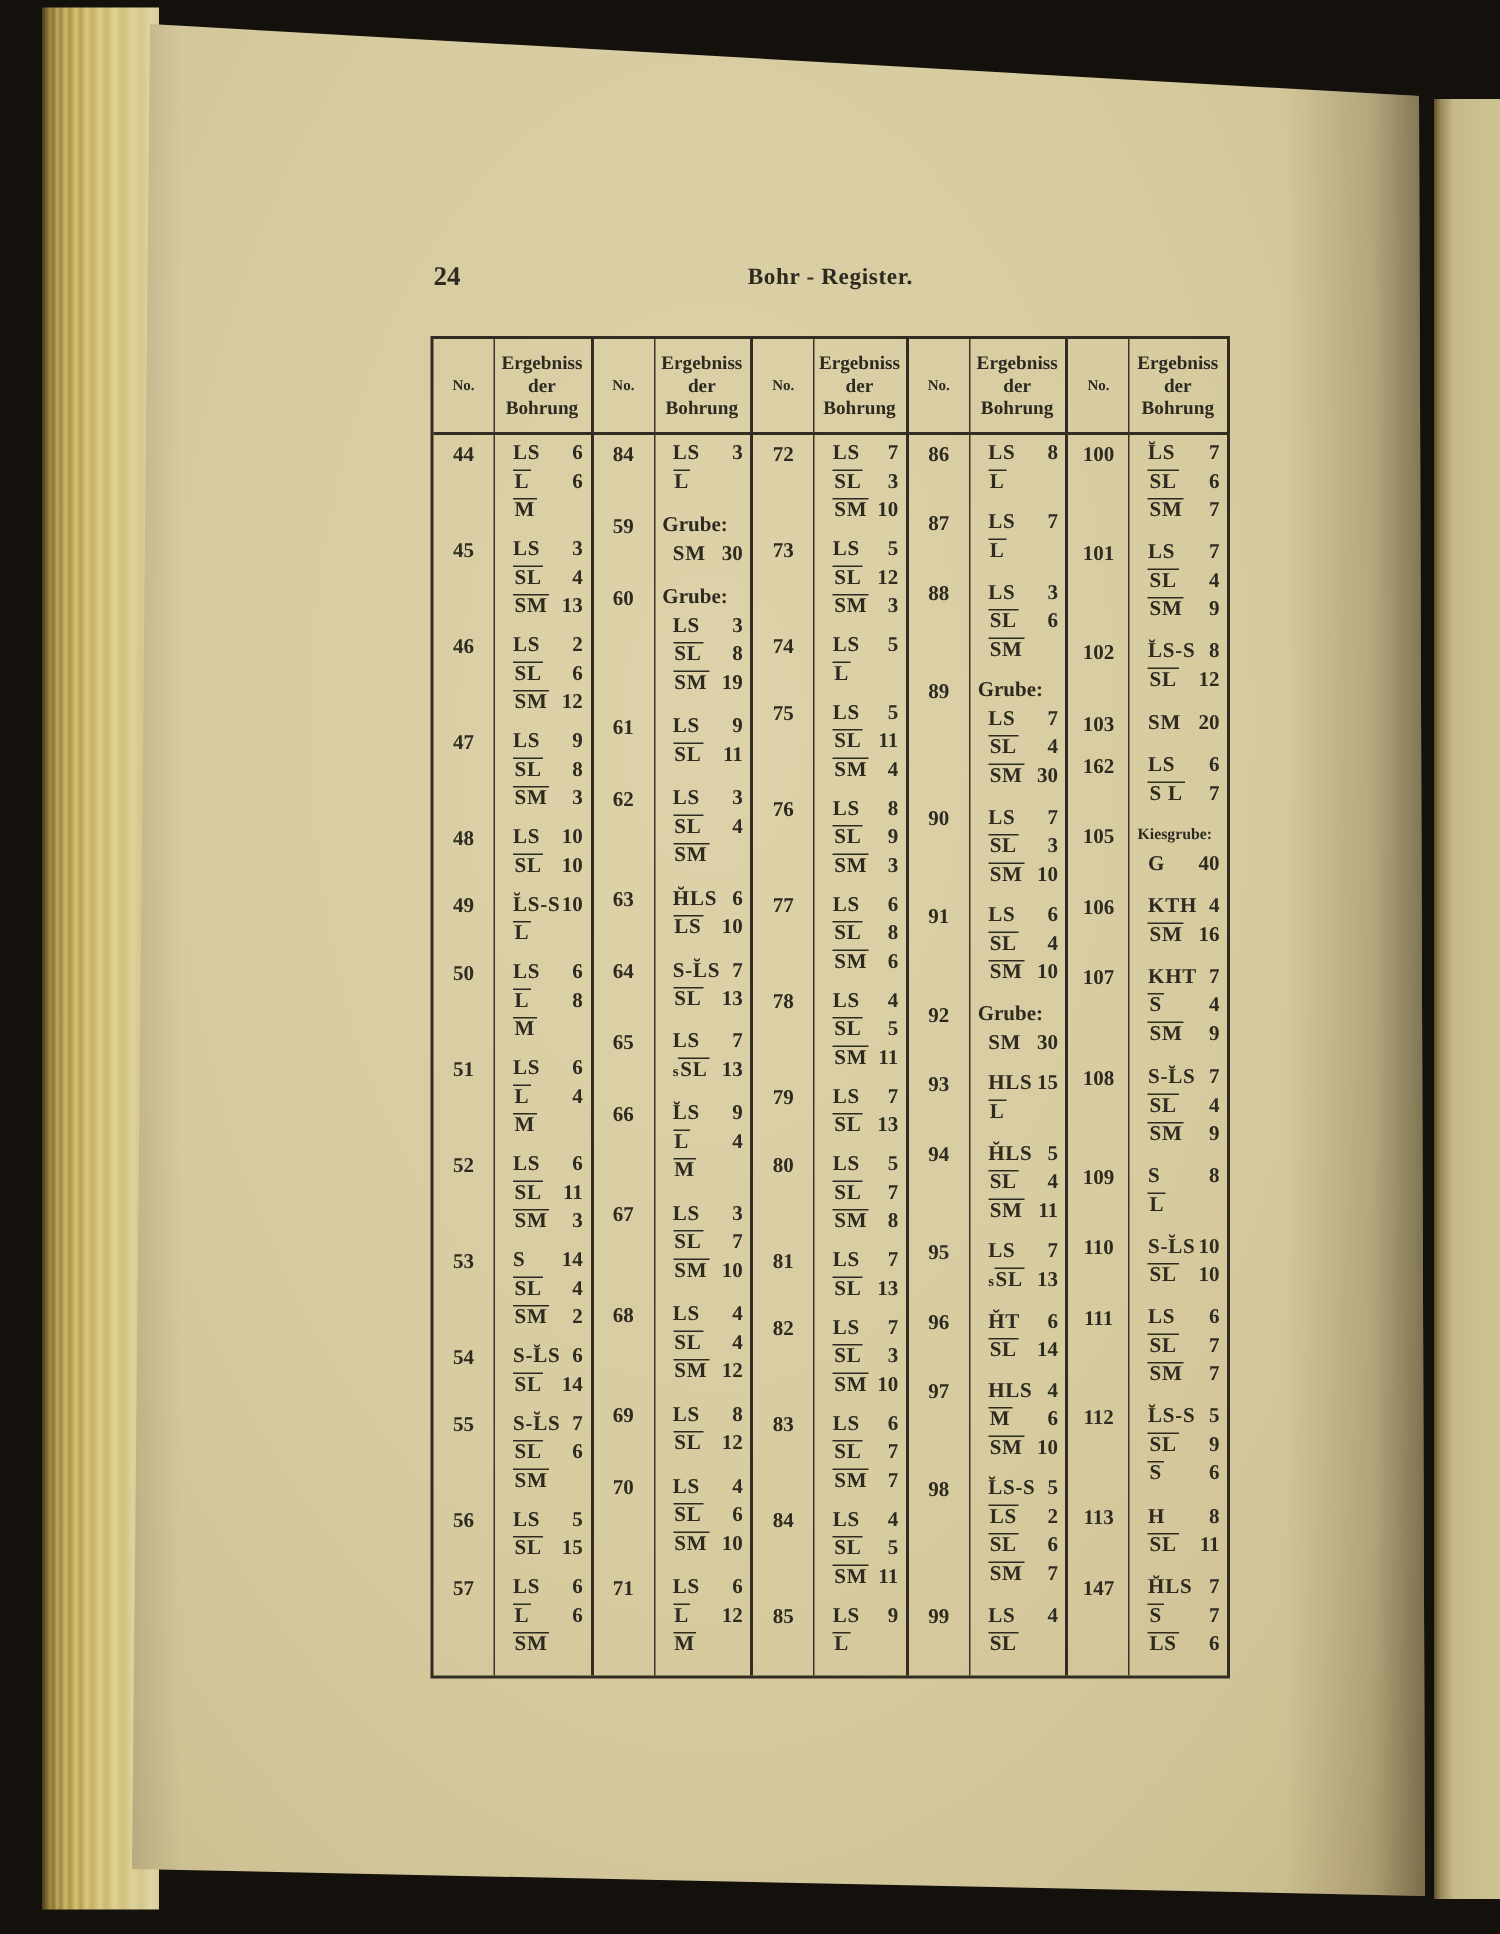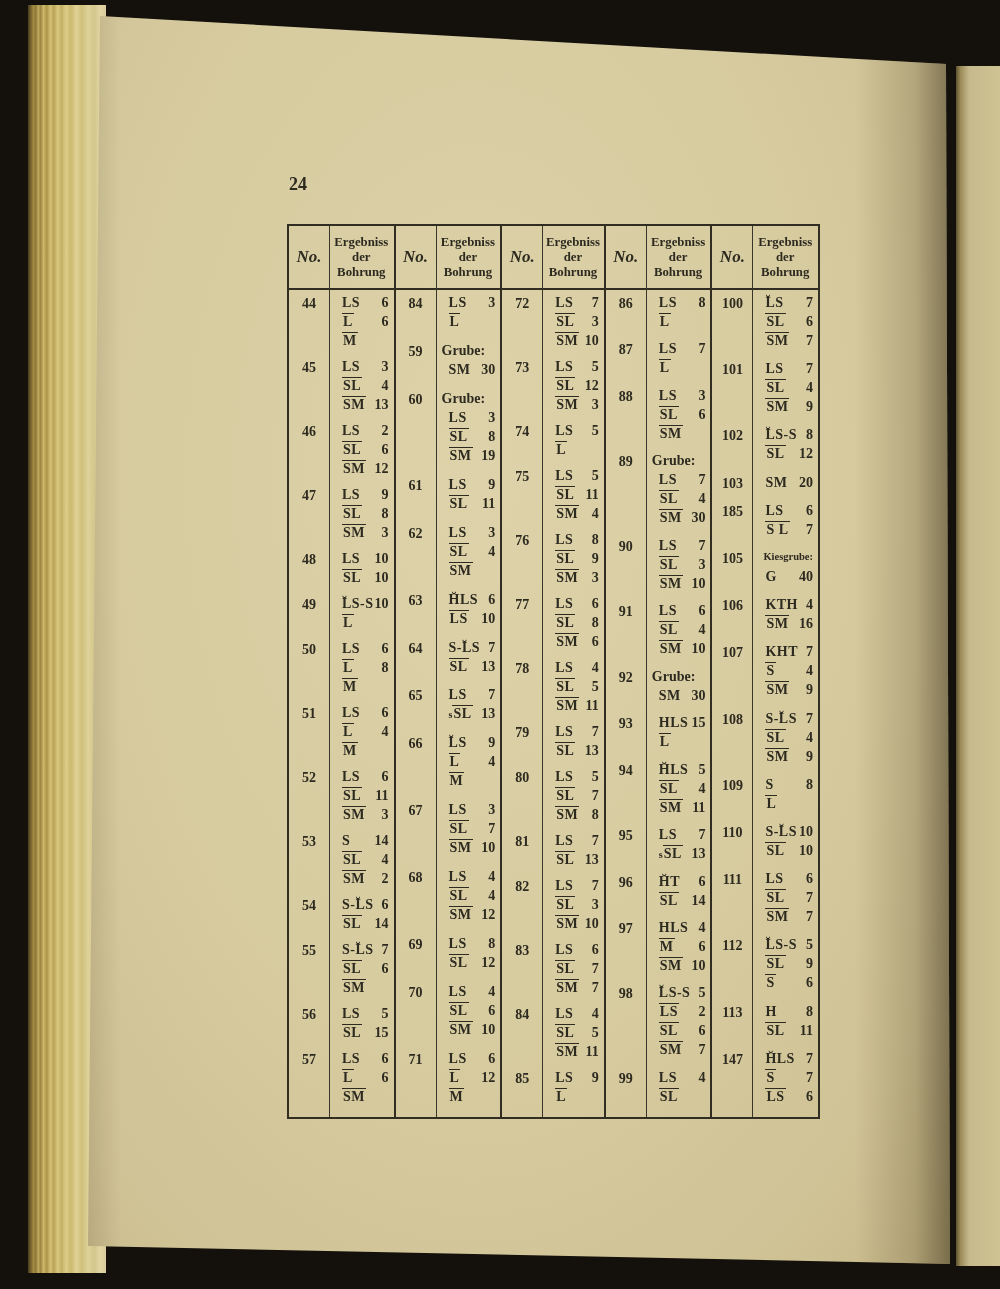--- a/index.html
+++ b/index.html
@@ -29,49 +29,50 @@
   .page-title{position:absolute;left:0;right:0;top:2px;text-align:center;
     font-size:15.5px;font-weight:700;letter-spacing:.4px;}
   
   .register-table{position:absolute;left:287px;top:224px;width:533px;height:895px;
     display:flex;border:2.2px solid #322d23;box-sizing:border-box;background:transparent;}
   .group{flex:1;position:relative;display:flex;flex-direction:column;box-sizing:border-box;}
   .group + .group{border-left:2px solid #322d23;}
   .vline{position:absolute;left:40px;top:0;bottom:0;width:1px;background:#3a352a;}
   .ghead{display:flex;height:62px;border-bottom:2.2px solid #322d23;flex:none;}
   .hno{width:40px;display:flex;align-items:center;justify-content:center;
-    font-size:17px;font-weight:700;font-style:italic;}
+    font-size:10px;font-weight:700;}
   .hres{flex:1;display:flex;flex-direction:column;justify-content:center;text-align:center;
     font-size:12.8px;font-weight:700;line-height:15px;}
   .gbody{flex:1;display:flex;flex-direction:column;justify-content:space-between;
     padding:4px 0 10px;}
   .entry{display:flex;}
   .no{width:40px;text-align:center;font-size:14px;font-weight:700;line-height:19px;}
   .lines{flex:1;min-width:0;}
   .rline{display:flex;justify-content:space-between;align-items:baseline;
     height:19px;line-height:17px;padding:0 5px 0 13px;font-size:14px;font-weight:700;}
   .rline.plain{display:block;padding-left:6px;}
-  .rline.small{font-size:10.5px;line-height:15px;text-align:right;}
+  .rline.small{font-size:10.5px;line-height:15px;}
   .lgrp{white-space:nowrap;}
   .pre{font-size:10px;}
   .code{letter-spacing:.5px;}
   .code.bar{border-top:1.5px solid #2d2a20;padding:0 1px;}
   .val{min-width:15px;text-align:right;}
 </style>
 </head>
 <body>
 
 <div class="scene">
   <div class="page-stack"></div>
   <div class="main-page"></div>
   <div class="facing-page"></div>
 
   <div class="content">
     <div class="page-head">
       <div class="page-num">24</div>
+      <div class="page-title">Bohr - Register.</div>
     </div>
     <div class="register-table">
         <div class="group">
           <div class="vline"></div>
           <div class="ghead">
             <div class="hno">No.</div>
             <div class="hres">
               <div>Ergebniss</div>
               <div>der</div>
               <div>Bohrung</div>
@@ -1044,21 +1045,21 @@
             <div class="entry">
               <div class="no">103</div>
               <div class="lines">
                 <div class="rline">
                   <span class="lgrp"><span class="code">SM</span></span>
                   <span class="val">20</span>
                 </div>
               </div>
             </div>
             <div class="entry">
-              <div class="no">185</div>
+              <div class="no">162</div>
               <div class="lines">
                 <div class="rline">
                   <span class="lgrp"><span class="code">LS</span></span>
                   <span class="val">6</span>
                 </div>
                 <div class="rline">
                   <span class="lgrp"><span class="code bar">S L</span></span>
                   <span class="val">7</span>
                 </div>
               </div>

